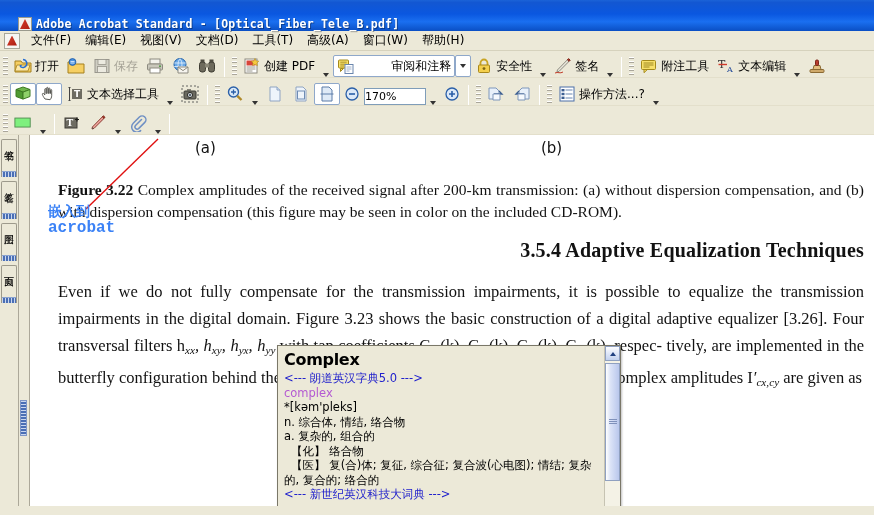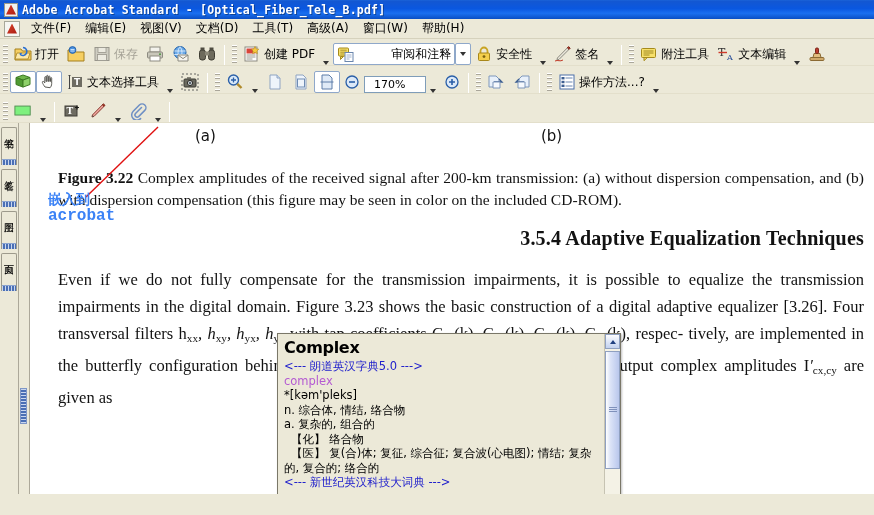--- a/index.html
+++ b/index.html
@@ -12,24 +12,24 @@
   }
   #app {
     position: relative;
     width: 874px; height: 515px;
     background: #ece9d8;
     overflow: hidden;
   }
 
   
   .titlebar {
-    height: 19px;
+    height: 31px;
     background: linear-gradient(to bottom, #1b63d8 0%, #1357d2 8%, #0a57e0 45%, #1a6ff0 70%, #0a4fc4 100%);
-    display: flex; align-items: center;
-    padding-left: 4px;
+    display: flex; align-items: flex-end;
+    padding-left: 18px;
     color: #ffffff;
   }
   .titlebar .tb-icon {
     width: 14px; height: 14px; margin-right: 4px;
     position: relative; flex: 0 0 auto;
   }
   .app-glyph {
     width: 14px; height: 14px;
     background: #f2f2ef;
     border: 1px solid #9a9a8d;
@@ -142,21 +142,21 @@
   }
   .ico { width: 18px; height: 18px; flex: 0 0 auto; display: block; }
   .ico.sm { width: 16px; height: 16px; }
 
   .zoombox {
     width: 62px; height: 17px;
     background: #ffffff;
     border: 1px solid #7f9db9;
     font-size: 11px;
     display: flex; align-items: center;
-    padding-left: 9px;
+    padding-left: 0;
     font-family: "DejaVu Sans", sans-serif;
   }
 
   
   .workspace {
     position: relative;
     display: flex;
     height: 371px;
     background: #ffffff;
   }
@@ -260,21 +260,21 @@
     letter-spacing: 0.2px;
     text-align: right;
   }
   .body {
     font-size: 16.5px;
     line-height: 27px;
     text-align: justify;
     margin: 0;
   }
   .body i, .figcap i { font-style: italic; }
-  sub { font-size: 68%; vertical-align: -0.25em; }
+  sub { font-size: 68%; vertical-align: -0.25em; font-style: italic; }
   .prime { font-style: italic; }
 
   
   .annot {
     position: absolute;
     left: 18px; top: 68px;
     color: #3b82f6;
     font-family: "DejaVu Sans", sans-serif;
     font-size: 14px;
     line-height: 17px;

